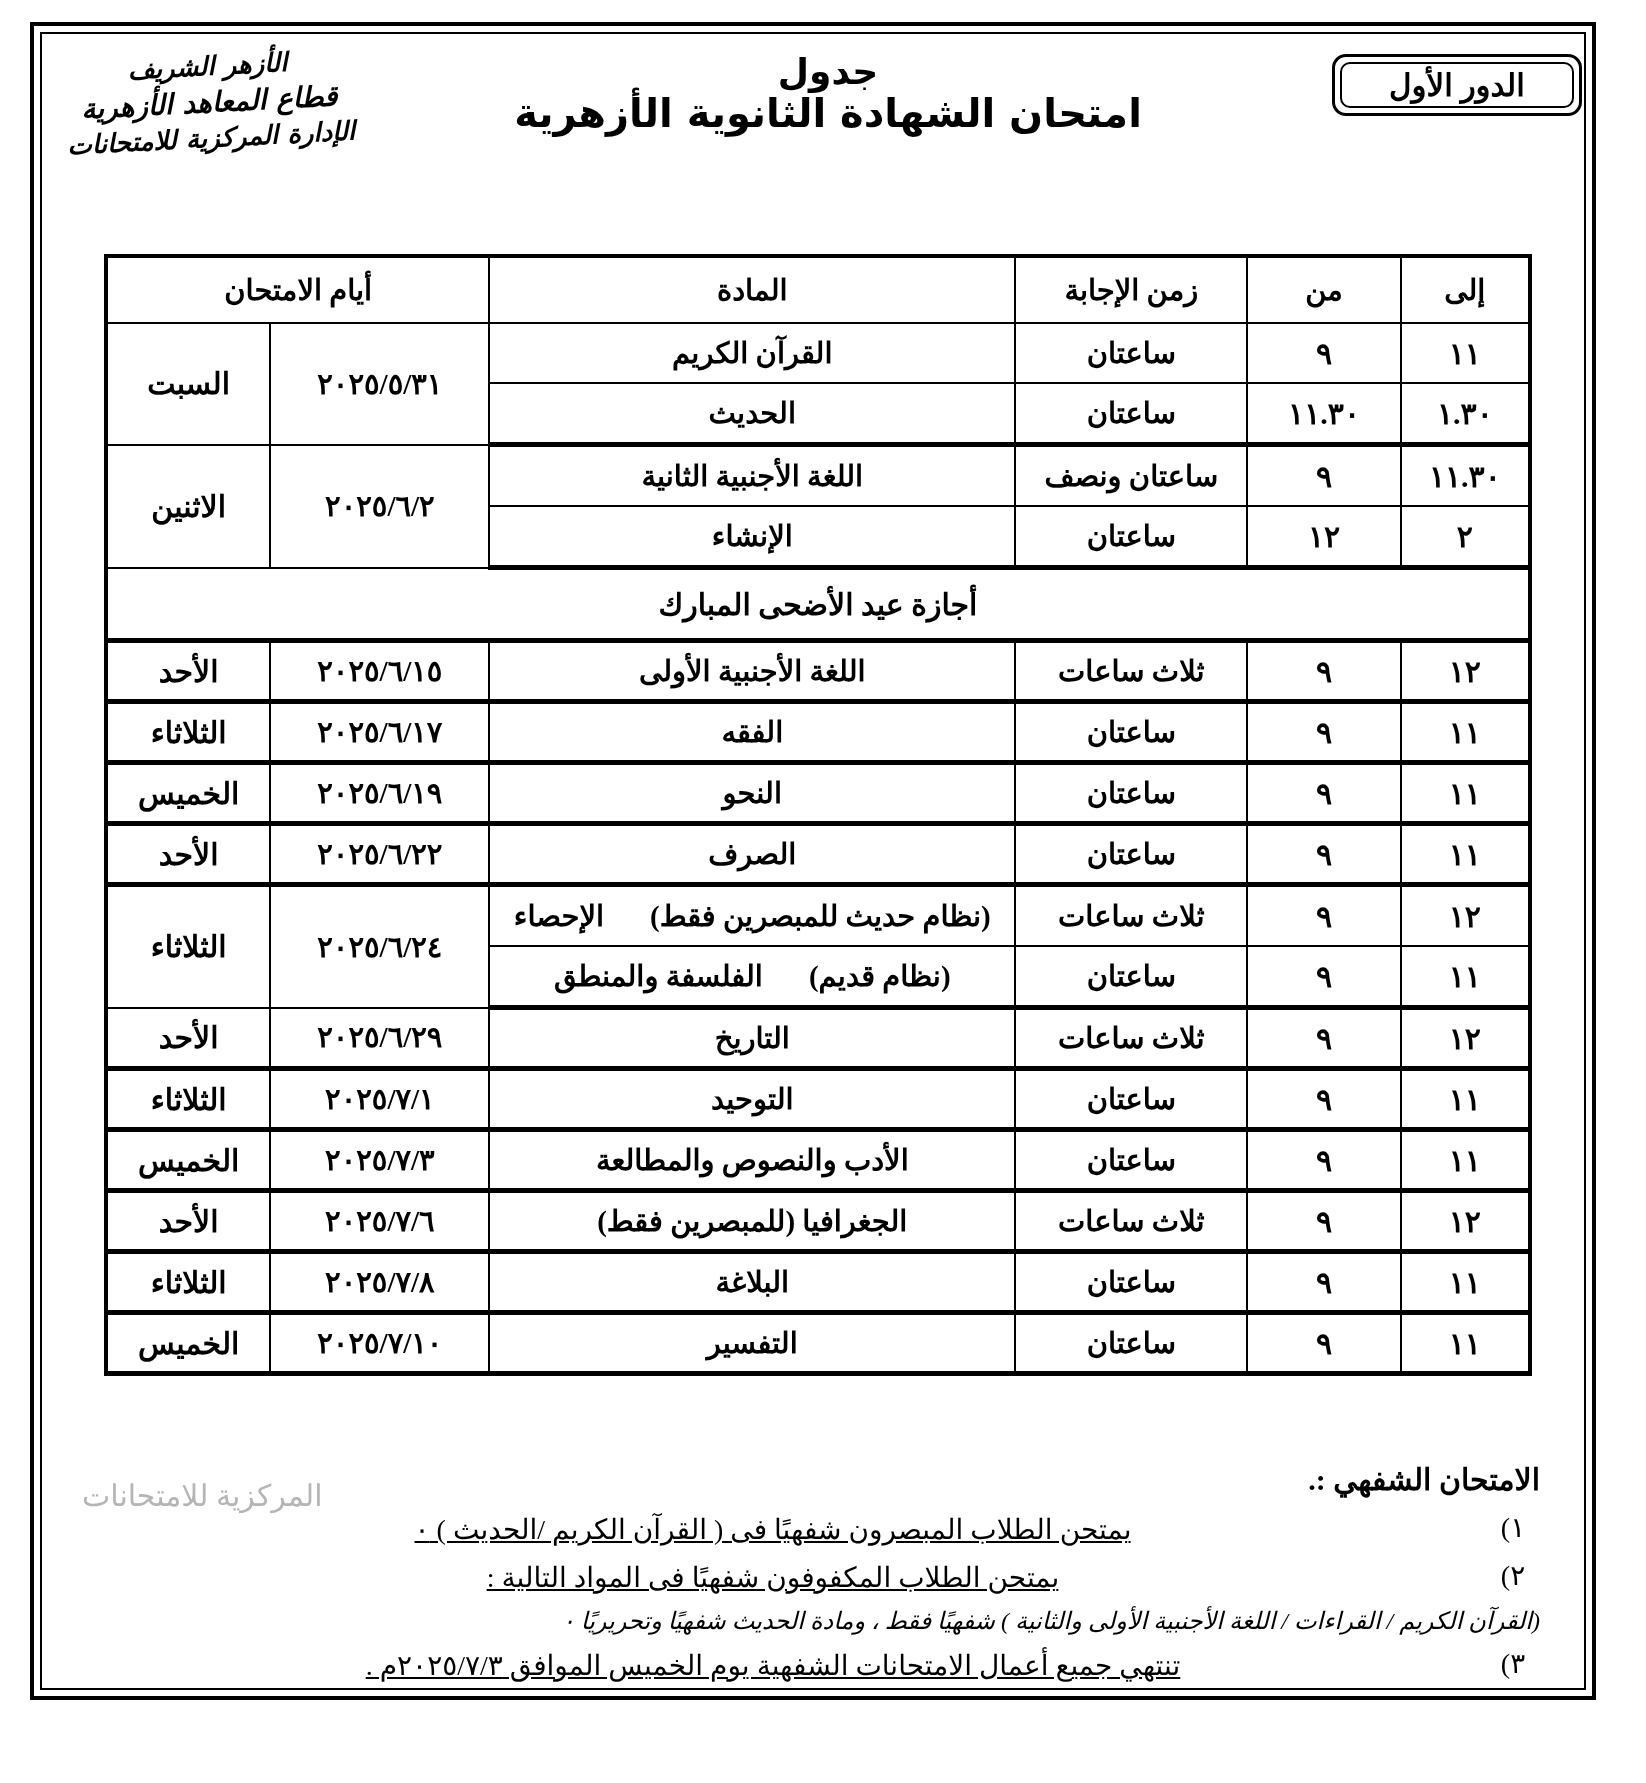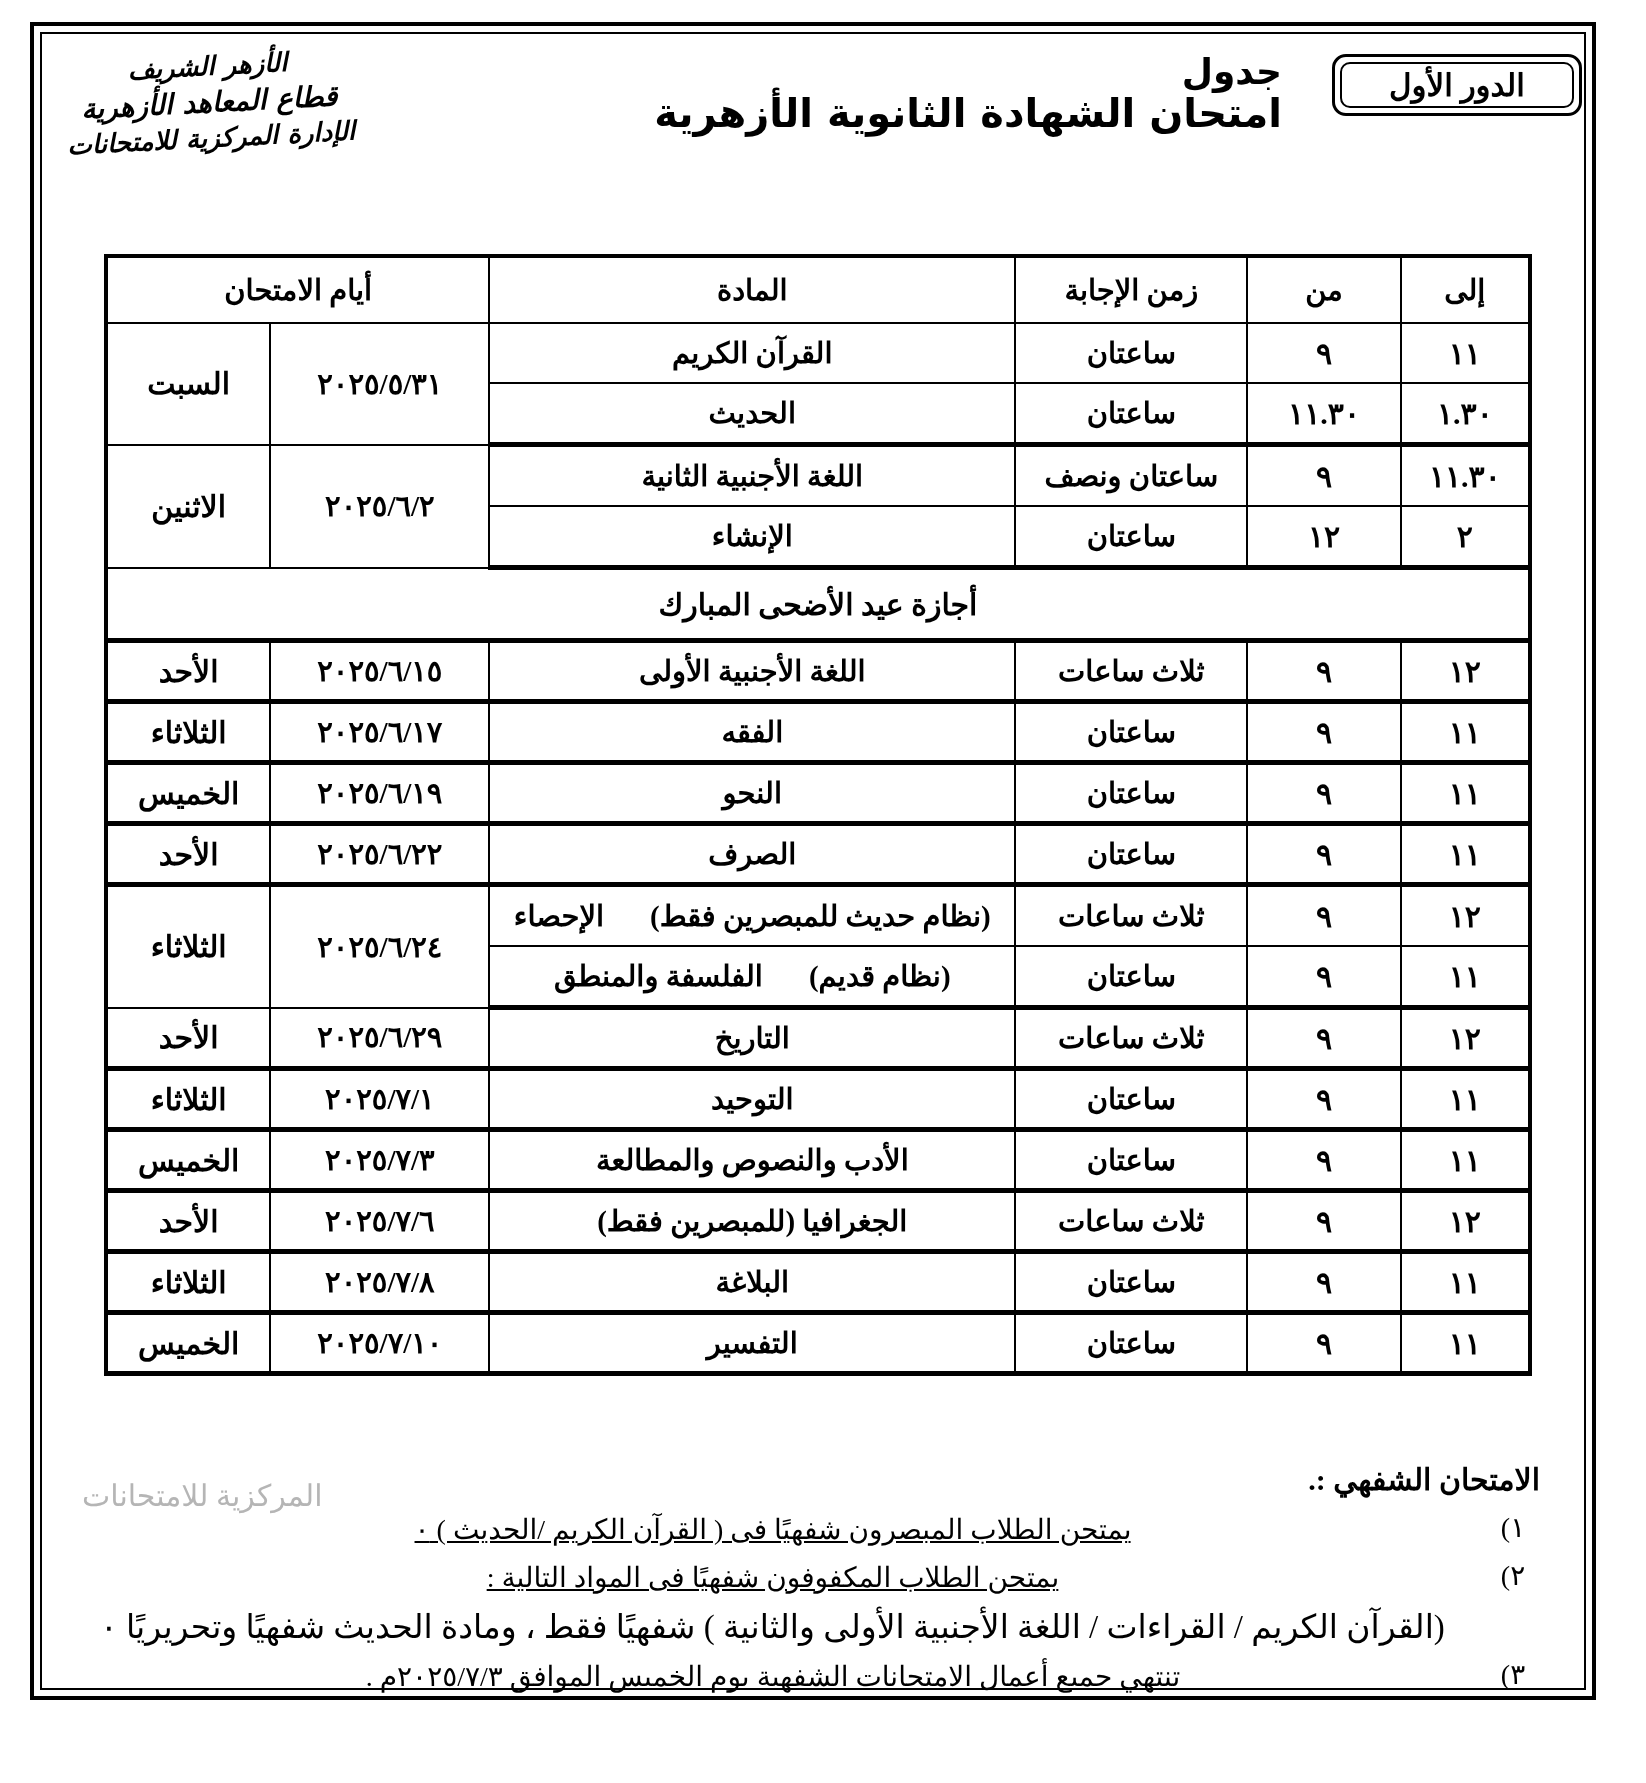--- a/index.html
+++ b/index.html
@@ -59,20 +59,21 @@
     font-style: italic;
     letter-spacing: -1px;
     white-space: nowrap;
   }
   .logo-line.l1 { font-size: 26px; }
   .logo-line.l2 { font-size: 28px; margin-top: 2px; }
   .logo-line.l3 { font-size: 26px; margin-top: 2px; }
 
   .title-block {
     flex: 1;
+    text-align: center;
     padding-top: 18px;
   }
   .title-main {
     font-family: "DejaVu Sans", sans-serif;
     font-weight: bold;
     font-size: 36px;
     line-height: 1.0;
   }
   .title-sub {
     font-family: "DejaVu Sans", sans-serif;
@@ -219,24 +220,25 @@
     text-align: center;
     font-size: 28px;
   }
   .note-text {
     flex: 1;
     text-align: center;
     line-height: 1.35;
     text-decoration: underline;
   }
   .note-sub {
-    font-size: 33px;
-    text-align: left;
+    font-size: 24px;
+    text-align: right;
     margin: 6px 0 12px 0;
     padding-left: 40px;
+    font-style: italic;
   }
   .note-final {
     font-family: "DejaVu Sans", sans-serif;
     font-weight: bold;
     font-size: 28px;
     text-align: center;
     padding-left: 60px;
     margin-top: 10px;
     letter-spacing: -0.5px;
   }

